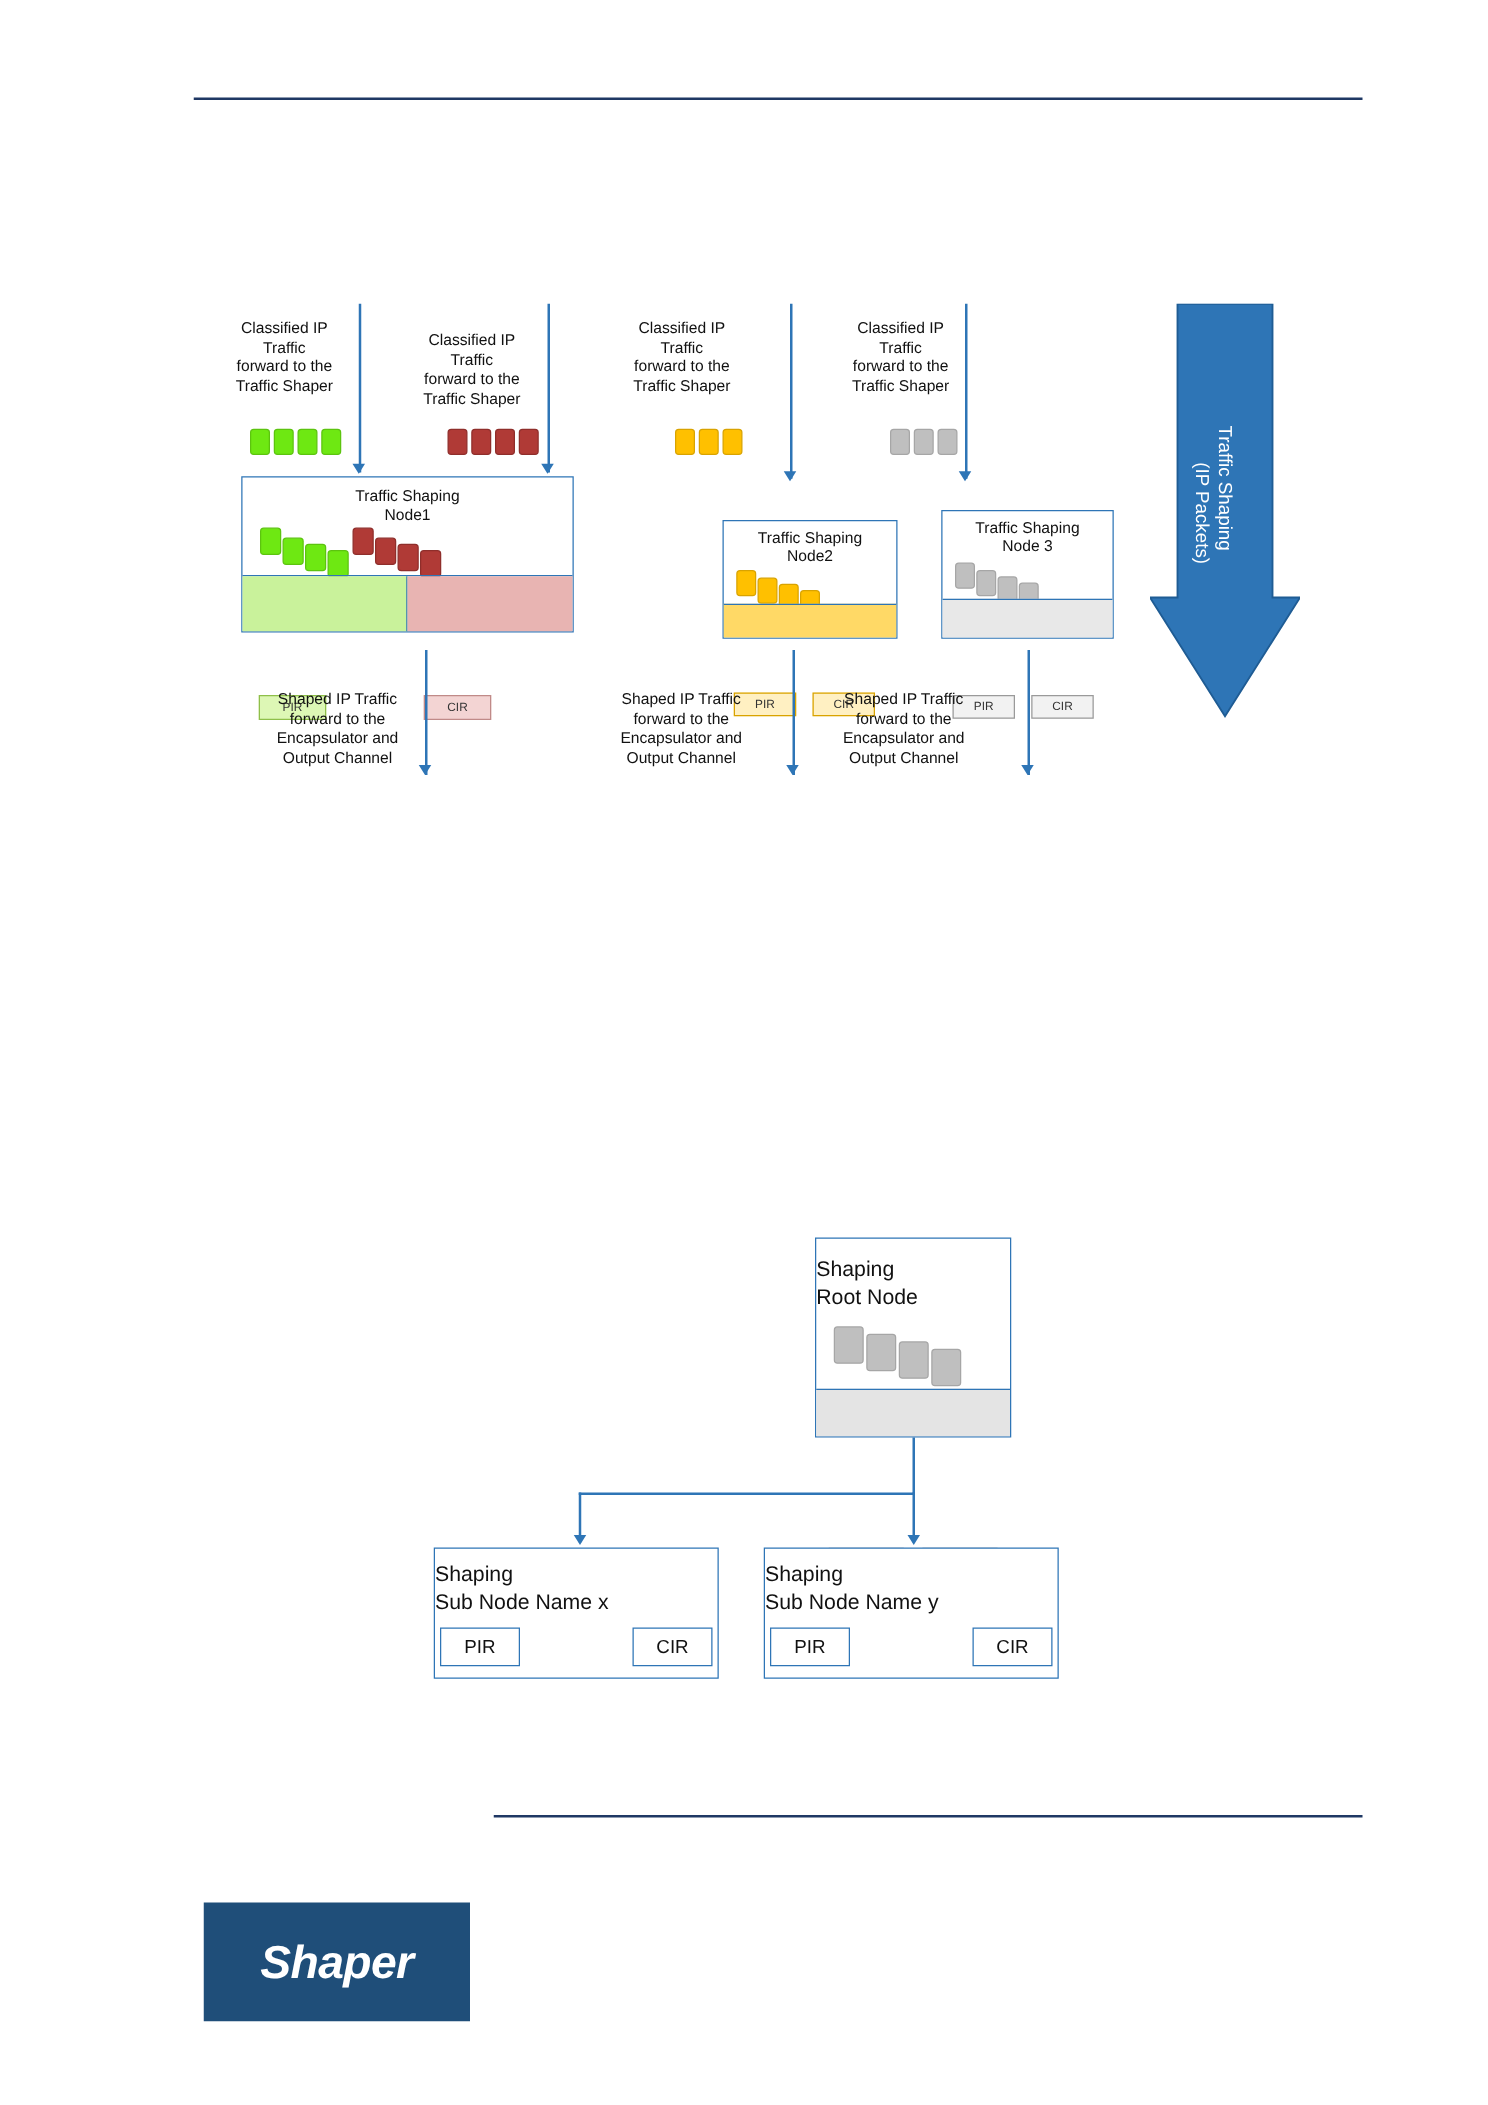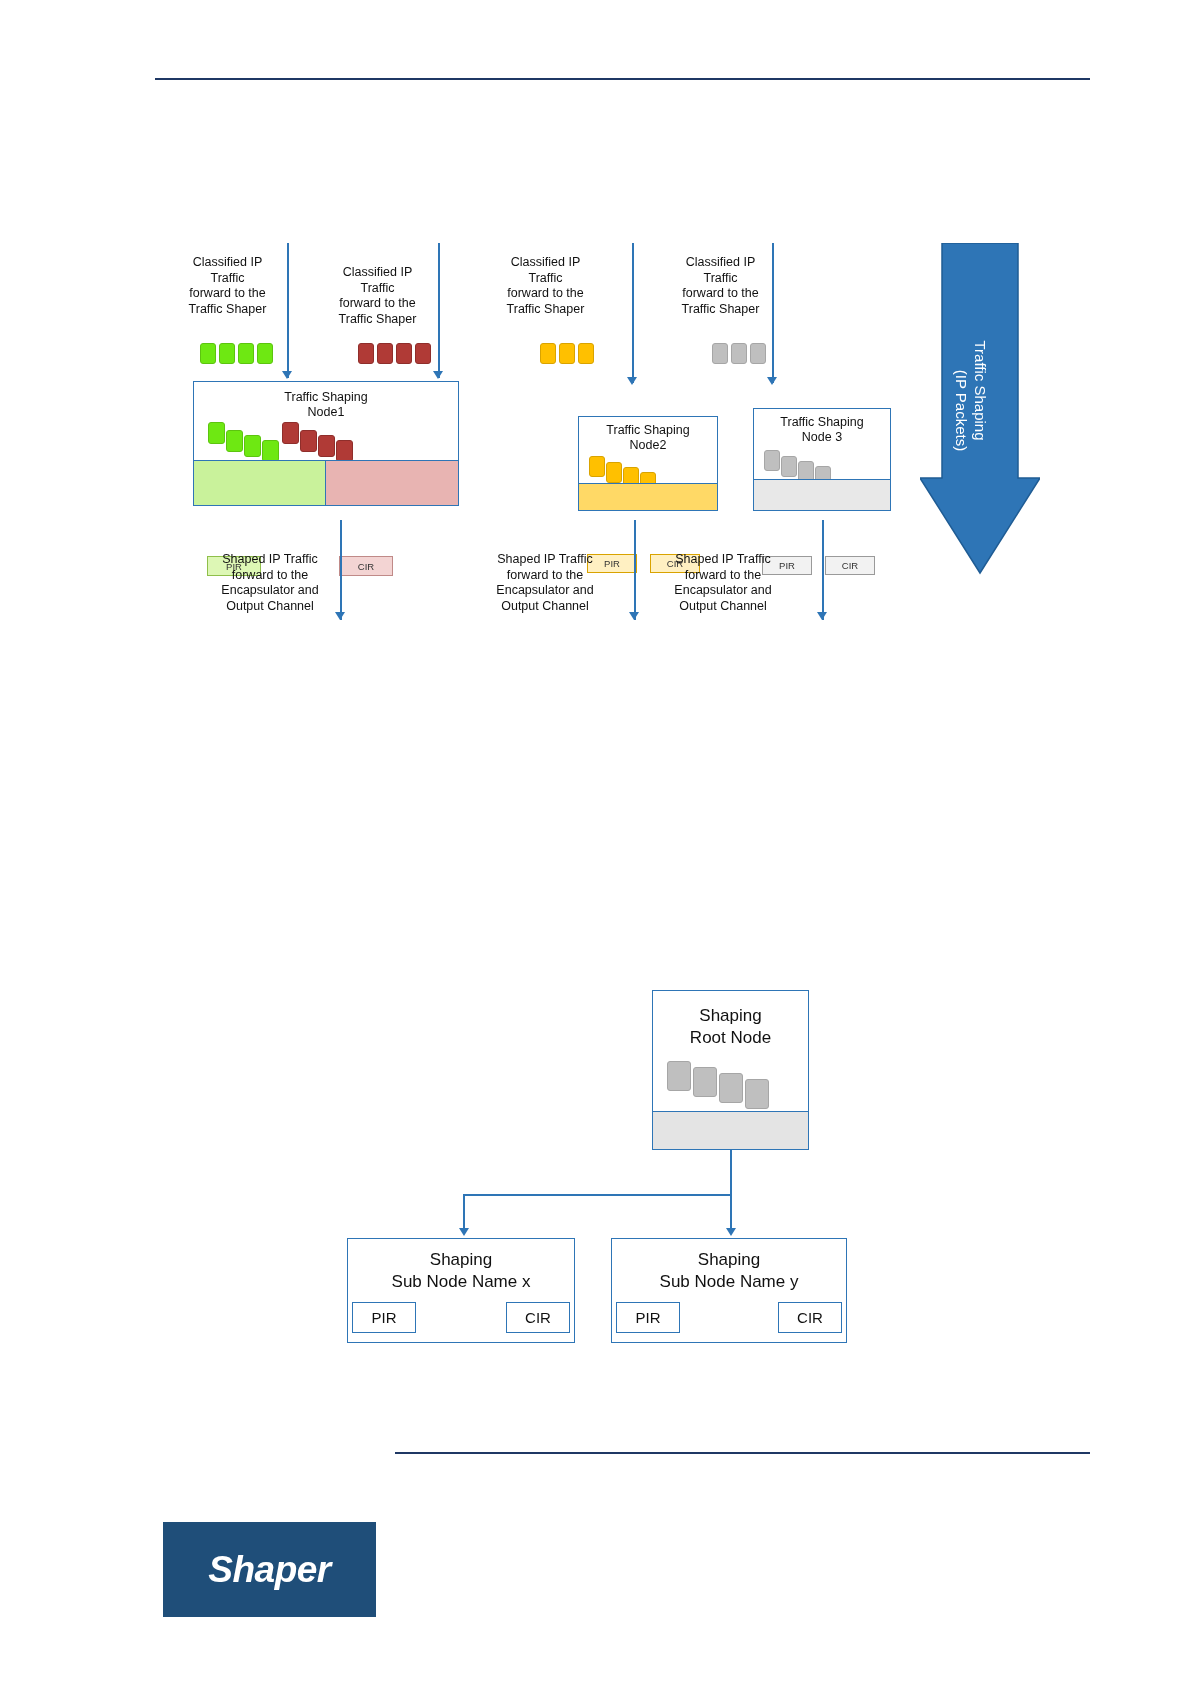--- a/index.html
+++ b/index.html
@@ -32,21 +32,21 @@
   .pkt.yellow{background:#ffc000;border:1px solid #d9a300;}
   .pkt.grey{background:#bfbfbf;border:1px solid #a6a6a6;}
 
   
   .bigarrow{position:absolute;}
   .bigarrow .txt{position:absolute;color:#fff;font-size:15px;line-height:19px;text-align:center;
      transform:rotate(90deg);transform-origin:center center;white-space:nowrap;font-family:"Liberation Sans",sans-serif;}
 
   
   .tnode{position:absolute;border:1.8px solid #2e75b6;background:#fff;box-sizing:border-box;}
-  .tnode-title{position:absolute;width:100%;text-align:center;font-size:17px;line-height:22px;color:#111;}
+  .tnode-title{position:absolute;width:100%;font-size:17px;line-height:22px;color:#111;}
 
   
   .logo{position:absolute;left:163px;top:1522px;width:213px;height:95px;background:#1f4e79;display:flex;align-items:center;justify-content:center;}
   .logo span{color:#fff;font-size:37px;font-weight:bold;font-style:italic;letter-spacing:-0.5px;font-family:"Liberation Sans",sans-serif;}
 </style>
 </head>
 <body>
 
 <div class="page">
 

